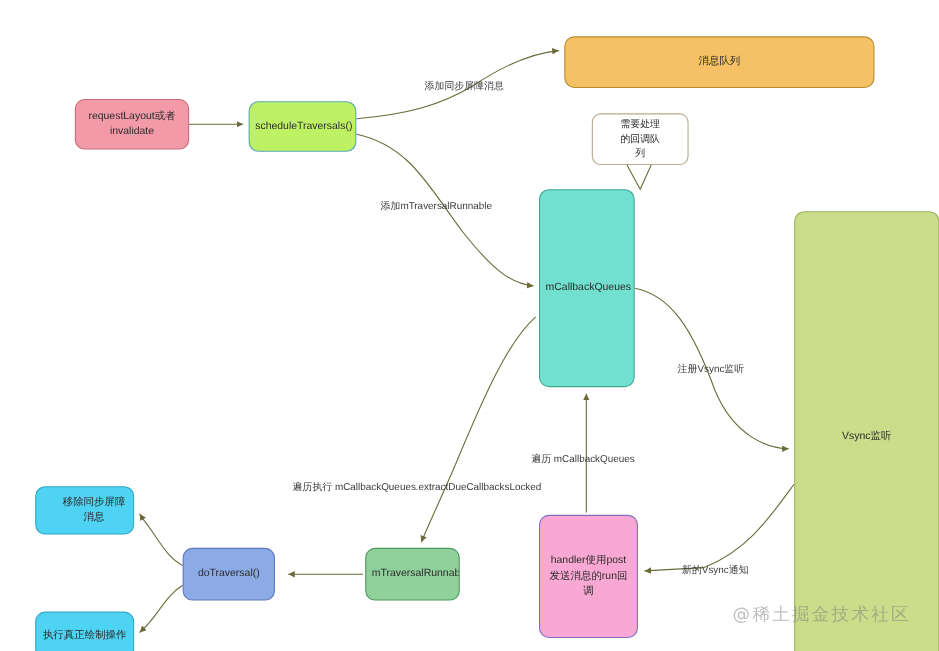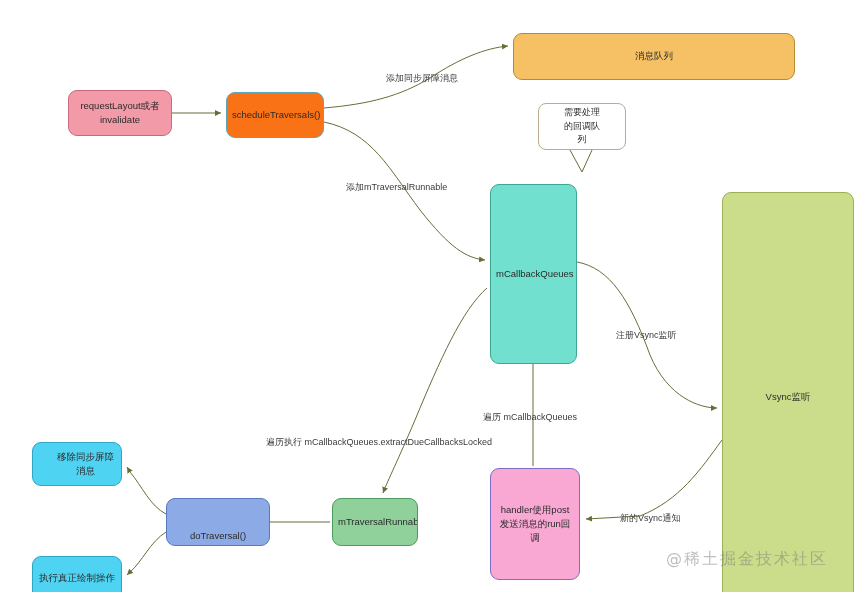--- a/index.html
+++ b/index.html
@@ -95,39 +95,39 @@
 
     <path class="ln" d="M166,514 C150,506 142,486 130,472 L127,467" marker-end="url(#ar)"></path>
 
     <path class="ln" d="M166,532 C150,542 142,562 130,572 L127,575" marker-end="url(#ar)"></path>
   </svg>
 
   <div id="nodes">
       <div class="node" style="left: 68px; top: 90px; width: 104px; height: 46px; background: rgb(243, 154, 168); border-color: rgb(201, 105, 124);">
         <span>requestLayout或者 invalidate</span>
       </div>
-      <div class="node" style="left: 226px; top: 92px; width: 98px; height: 46px; background: #f97316; border-color: rgb(91, 168, 189);">
+      <div class="node" style="left: 226px; top: 92px; width: 98px; height: 46px; background: #bef264; border-color: rgb(91, 168, 189);">
         <span>scheduleTraversals()</span>
       </div>
       <div class="node" style="left: 513px; top: 33px; width: 282px; height: 47px; background: rgb(245, 193, 100); border-color: rgb(183, 139, 51);">
         <span>消息队列</span>
       </div>
-      <div class="node" style="left: 490px; top: 172px; width: 87px; height: 180px; background: rgb(114, 224, 206); border-color: rgb(63, 166, 150); margin-top: 12px;">
+      <div class="node" style="left: 490px; top: 172px; width: 87px; height: 180px; background: rgb(114, 224, 206); border-color: rgb(63, 166, 150);">
         <span>mCallbackQueues</span>
       </div>
       <div class="node" style="left: 722px; top: 192px; width: 132px; height: 410px; background: rgb(203, 221, 139); border-color: rgb(156, 176, 86);">
         <span>Vsync监听</span>
       </div>
       <div class="node" style="left: 490px; top: 468px; width: 90px; height: 112px; background: #f9a8d4; border-color: rgb(127, 111, 196);">
         <span>handler使用post发送消息的run回调</span>
       </div>
       <div class="node" style="left: 332px; top: 498px; width: 86px; height: 48px; background: rgb(144, 208, 154); border-color: rgb(79, 154, 94);">
         <span>mTraversalRunnable.run()</span>
       </div>
-      <div class="node" style="left: 166px; top: 498px; width: 104px; height: 48px; background: rgb(140, 170, 230); border-color: rgb(90, 120, 189); align-items: flex-end;">
+      <div class="node" style="left: 166px; top: 498px; width: 84px; height: 48px; background: rgb(140, 170, 230); border-color: rgb(90, 120, 189);">
         <span>doTraversal()</span>
       </div>
       <div class="node" style="left: 32px; top: 442px; width: 90px; height: 44px; background: rgb(79, 211, 242); border-color: rgb(47, 166, 196); padding-left: 22px;">
         <span>移除同步屏障消息</span>
       </div>
       <div class="node" style="left: 32px; top: 556px; width: 90px; height: 44px; background: rgb(79, 211, 242); border-color: rgb(47, 166, 196);">
         <span>执行真正绘制操作</span>
       </div>
     </div>
 

